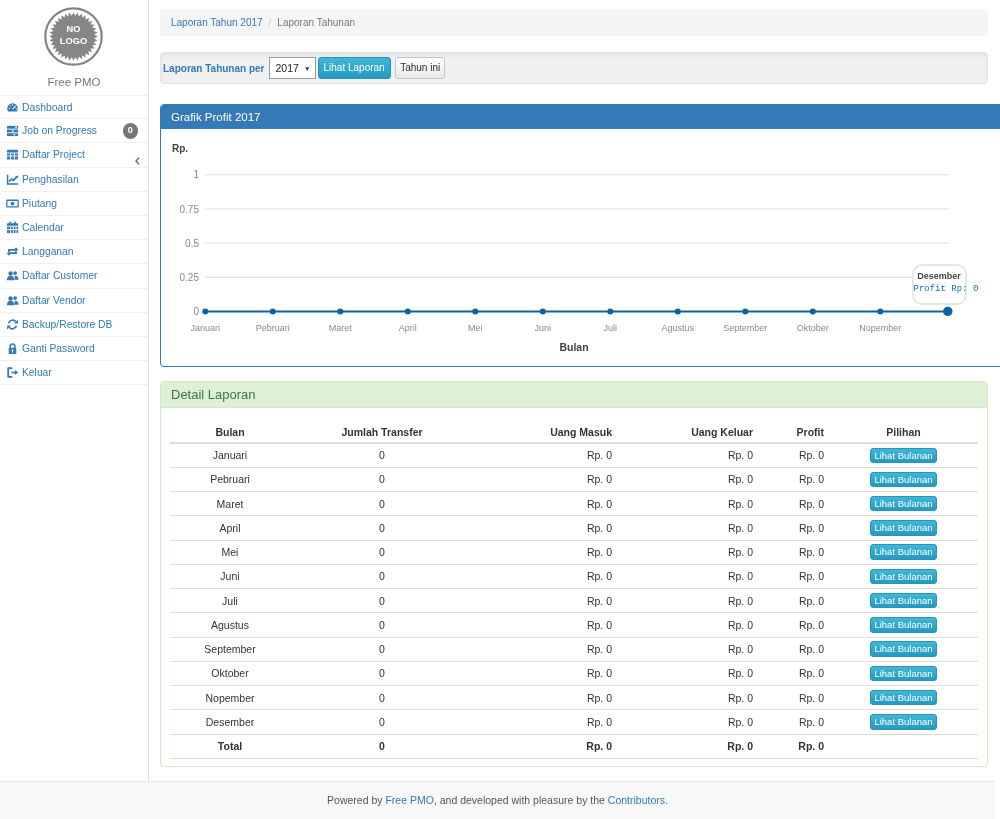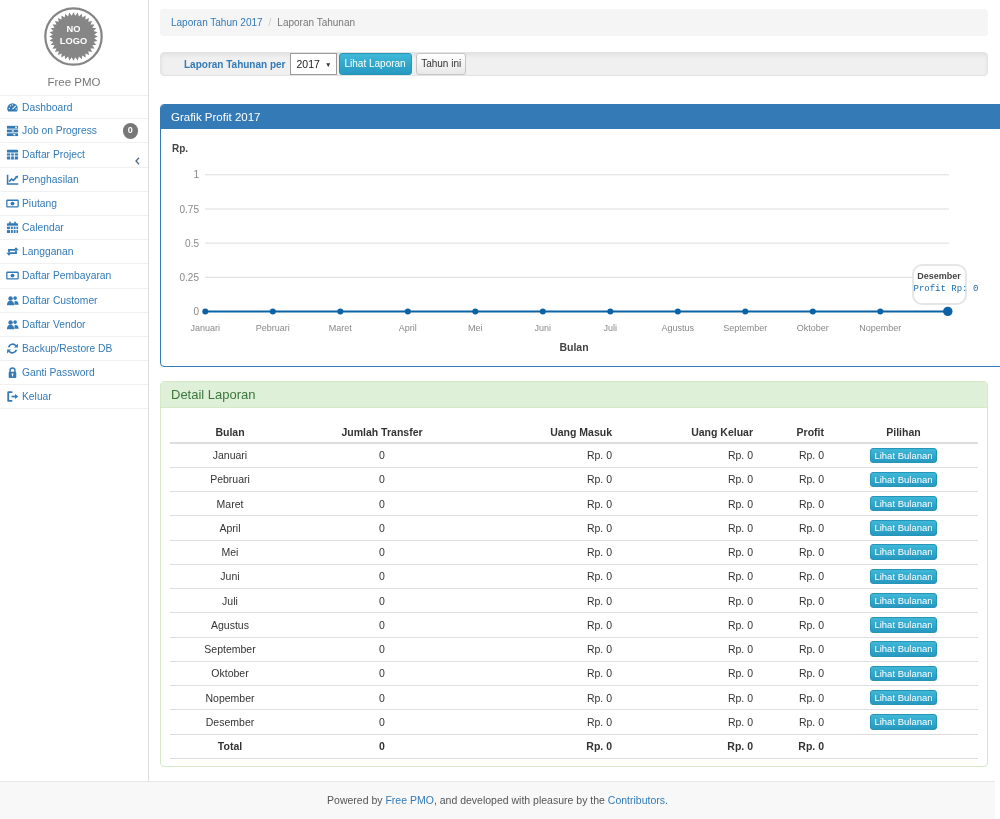--- a/index.html
+++ b/index.html
@@ -12,21 +12,21 @@
 .menu .item { height:24.2px; border-bottom:1px solid #f0f0f0; display:flex; align-items:center; padding-left:6px; position:relative; }
 .menu .item:first-child { border-top:1px solid #f0f0f0; }
 .menu .item svg { flex:0 0 auto; }
 .menu .item a { color:#337ab7; font-size:10.3px; margin-left:3px; white-space:nowrap; }
 .badge0 { position:absolute; right:10px; top:4.3px; background:#777; color:#fff; font-size:9px; font-weight:bold; width:15.5px; height:15.5px; border-radius:8px; text-align:center; line-height:15.5px; }
 .chev { position:absolute; right:8.5px; top:8px; }
 .breadcrumb { position:absolute; left:160px; top:9px; width:828px; height:27px; background:#f5f5f5; border-radius:4px; font-size:10px; line-height:27px; padding-left:11px; }
 .breadcrumb a { color:#337ab7; }
 .breadcrumb .sep { color:#ccc; padding:0 6px; }
 .breadcrumb .cur { color:#777; }
-.well { position:absolute; left:160px; top:52px; width:828px; height:24px; background:#f0f0f0; border:1px solid #e3e3e3; border-radius:4px; box-shadow:inset 0 2px 4px rgba(0,0,0,.07); display:flex; align-items:center; padding-left:23px; }
+.well { position:absolute; left:160px; top:52px; width:828px; height:32px; background:#f0f0f0; border:1px solid #e3e3e3; border-radius:4px; box-shadow:inset 0 2px 4px rgba(0,0,0,.07); display:flex; align-items:center; padding-left:2px; }
 .well .lbl { color:#337ab7; font-weight:bold; font-size:10px; }
 .sel { display:inline-flex; align-items:center; justify-content:space-between; width:47px; height:21.5px; border:1px solid #9a9a9a; background:#fff; font-size:10.5px; color:#222; margin-left:4px; padding:0 4px 0 6px; }
 .sel .car { font-size:6.5px; color:#333; }
 .btn { display:inline-block; border-radius:3px; font-size:10px; text-align:center; }
 .btn-info { background:linear-gradient(#3fb8d8,#2699c0); border:1px solid #2795b5; color:#fff; height:21.5px; line-height:19.5px; padding:0 5px; margin-left:2px; }
 .btn-def { background:linear-gradient(#fff,#e8e8e8); border:1px solid #c5c5c5; color:#333; height:21.5px; line-height:19.5px; padding:0 4px; margin-left:4.5px; }
 .panel1 { position:absolute; left:160px; top:104px; width:948px; height:263px; border:1px solid #337ab7; border-radius:4px; background:#fff; }
 .panel1 .hd { background:#337ab7; color:#fff; height:24px; line-height:24px; font-size:11.5px; padding-left:10px; border-radius:3px 3px 0 0; }
 .rpLbl { position:absolute; left:11px; top:14px; color:#444; font-size:10px; font-weight:bold; }
 .bulanLbl { position:absolute; left:0; width:826px; text-align:center; top:212px; color:#444; font-size:10.5px; font-weight:bold; }
@@ -140,27 +140,20 @@
           <g fill="#337ab7">
             <polygon points="0.4,8.3 6,8.3 3.2,11.6"></polygon>
             <rect x="2.3" y="4.3" width="1.9" height="4"></rect>
             <path d="M2.6 5.9 V5.3 c0-.6.4-1 1-1 h6 v1.9 H3.4 z"></path>
             <polygon points="8,5.7 13.6,5.7 10.8,2.4"></polygon>
             <rect x="9.8" y="5.7" width="1.9" height="4"></rect>
             <path d="M11.4 8.1 v.6 c0 .6-.4 1-1 1 h-6 V7.8 h6.2 z"></path>
           </g>
         </svg>
         <a>Langganan</a>
-      </div>
-    <div class="item">
-        <svg class="ic" width="13" height="13" viewBox="0 0 14 14">
-          <rect x=".9" y="3.5" width="12.2" height="7.2" rx=".8" fill="none" stroke="#337ab7" stroke-width="1.4"></rect>
-          <circle cx="7" cy="7.1" r="2.1" fill="#337ab7"></circle>
-        </svg>
-        <a>Daftar Pembayaran</a>
       </div>
     <div class="item">
         <svg class="ic" width="13" height="13" viewBox="0 0 14 14">
           <circle cx="9.8" cy="4.4" r="2" fill="#337ab7"></circle>
           <path fill="#337ab7" d="M8.9 11.7 h4.7 c0-2.7-1.2-4.2-3-4.2-.5 0-1 .1-1.3.3 z"></path>
           <circle cx="4.9" cy="4.8" r="2.4" fill="#337ab7"></circle>
           <path fill="#337ab7" d="M1 12 c0-3.1 1.6-4.7 3.9-4.7 s3.9 1.6 3.9 4.7 z"></path>
         </svg>
         <a>Daftar Customer</a>
       </div>

